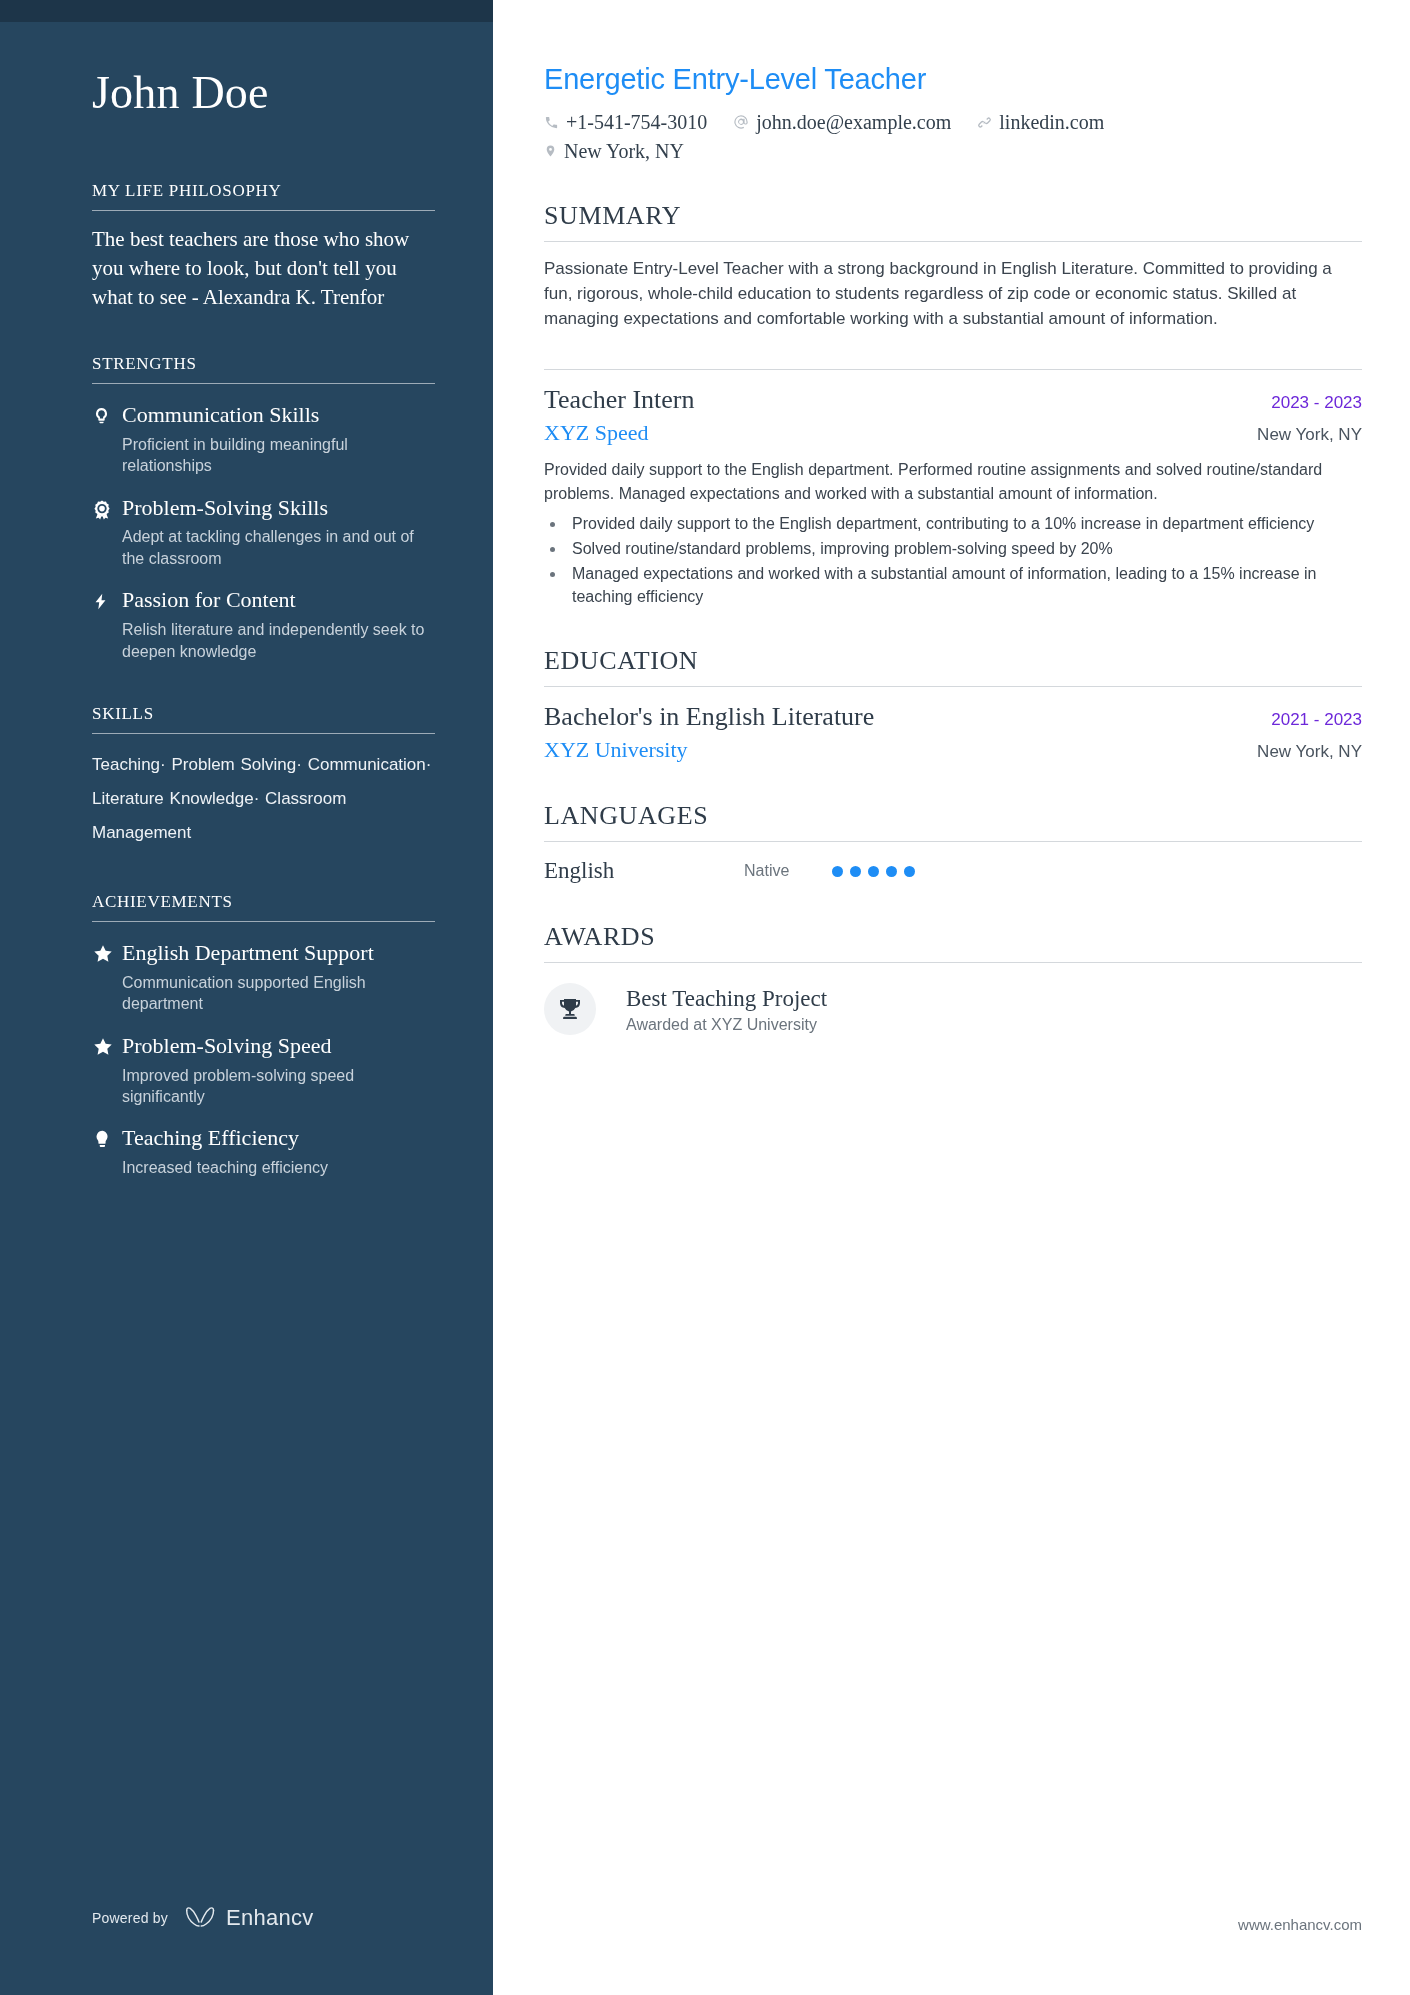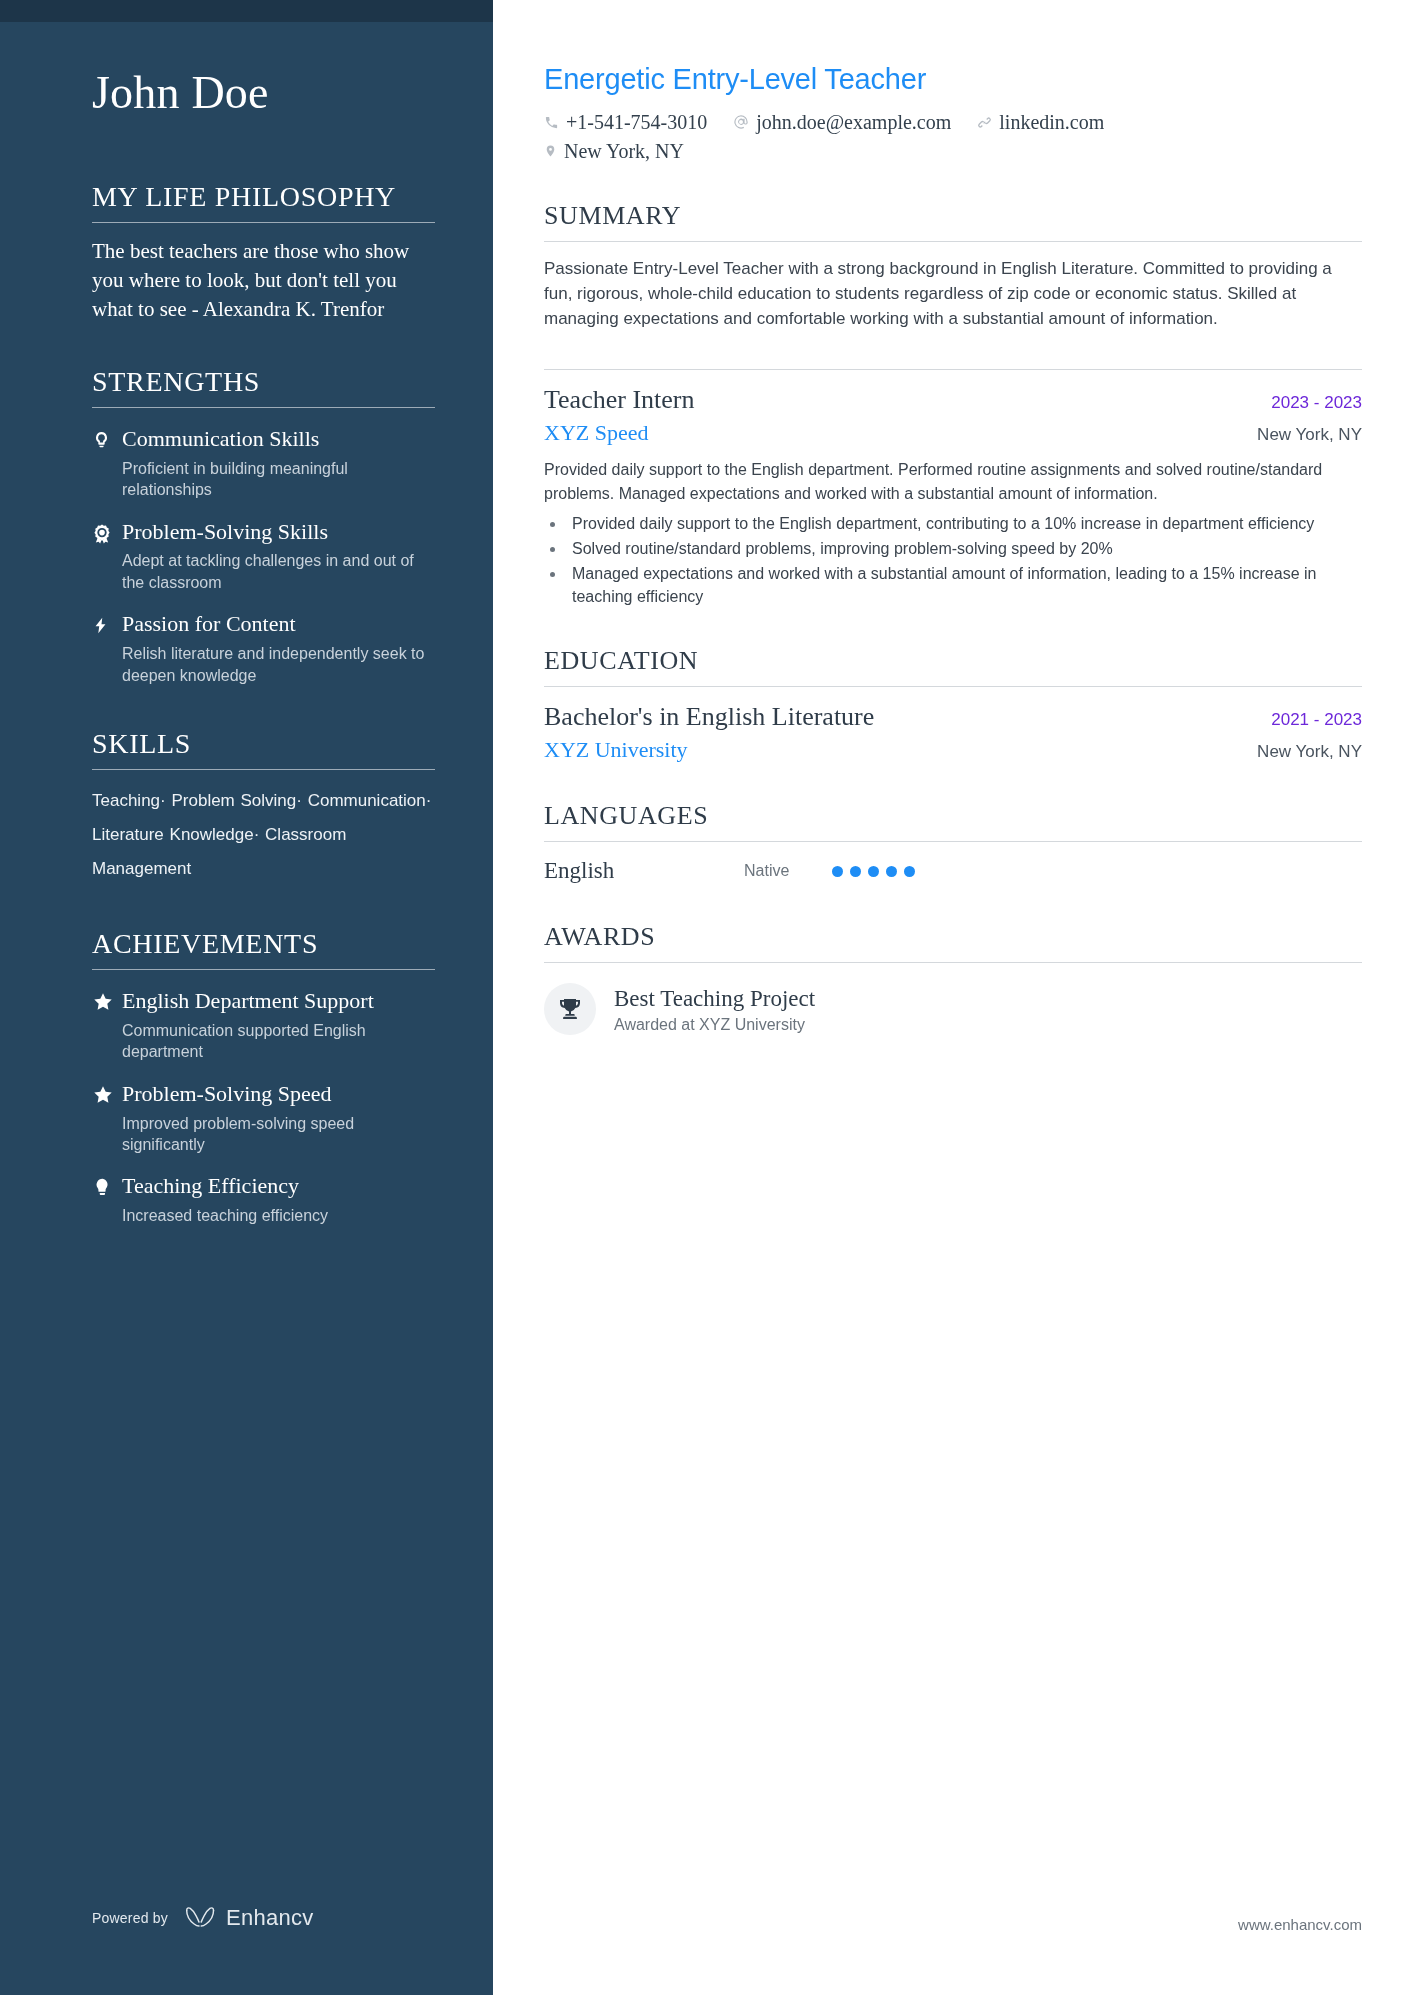--- a/index.html
+++ b/index.html
@@ -43,21 +43,21 @@
     font-weight: 400;
     color: #ffffff;
     letter-spacing: 0.2px;
     padding-top: 66px;
   }
 
   .side-section { margin-top: 42px; }
   .side-section.first { margin-top: 62px; }
   .side-head {
     font-family: "Liberation Serif", serif;
-    font-size: 28px;
+    font-size: 17px;
     font-weight: 400;
     color: #ffffff;
     letter-spacing: 0.7px;
     padding-bottom: 9px;
   }
   .side-rule {
     height: 1px;
     background: rgba(255,255,255,0.55);
     width: 100%;
     margin-bottom: 14px;
@@ -267,21 +267,21 @@
   .dots { display: flex; gap: 7px; align-items: center; }
   .dot {
     width: 11px; height: 11px;
     border-radius: 50%;
     background: #1e8df5;
   }
 
   .award-row {
     display: flex;
     align-items: center;
-    gap: 18px;
+    gap: 30px;
     margin-top: 6px;
   }
   .award-badge {
     width: 52px; height: 52px;
     min-width: 52px;
     border-radius: 50%;
     background: #f0f2f4;
     display: flex;
     align-items: center;
     justify-content: center;

